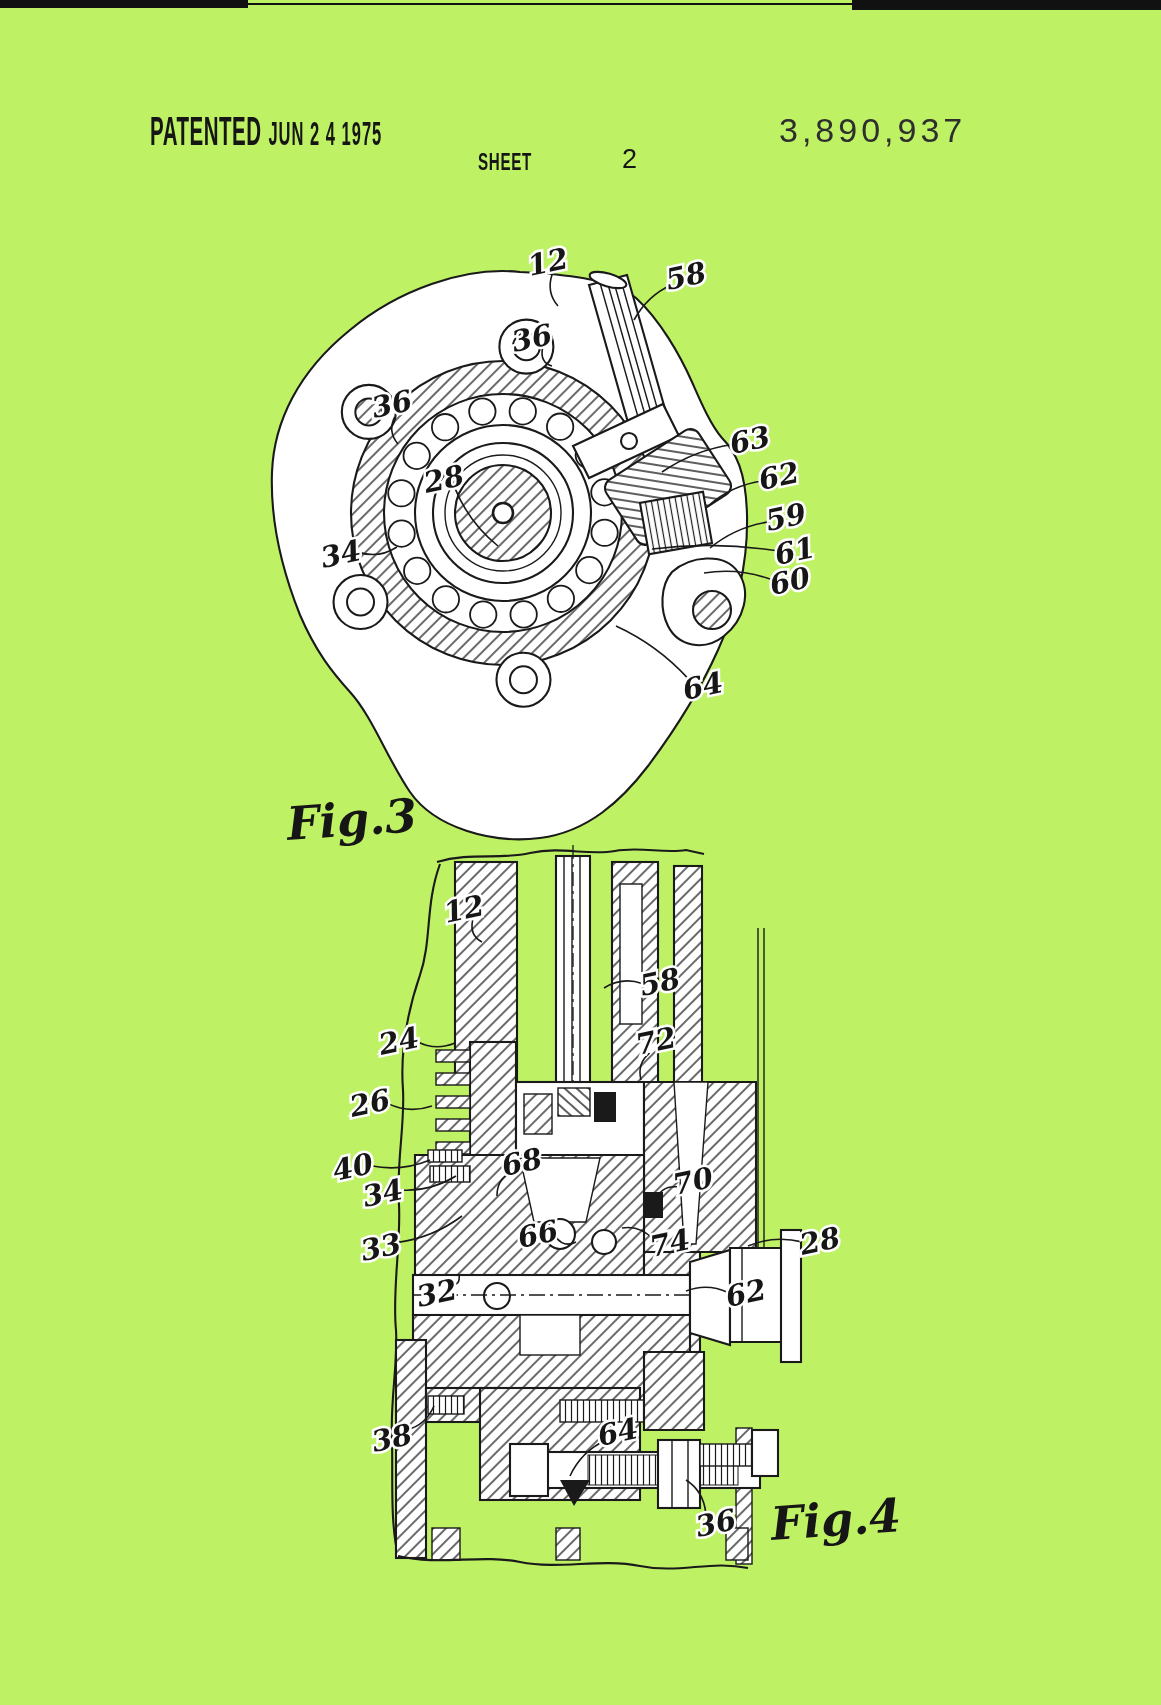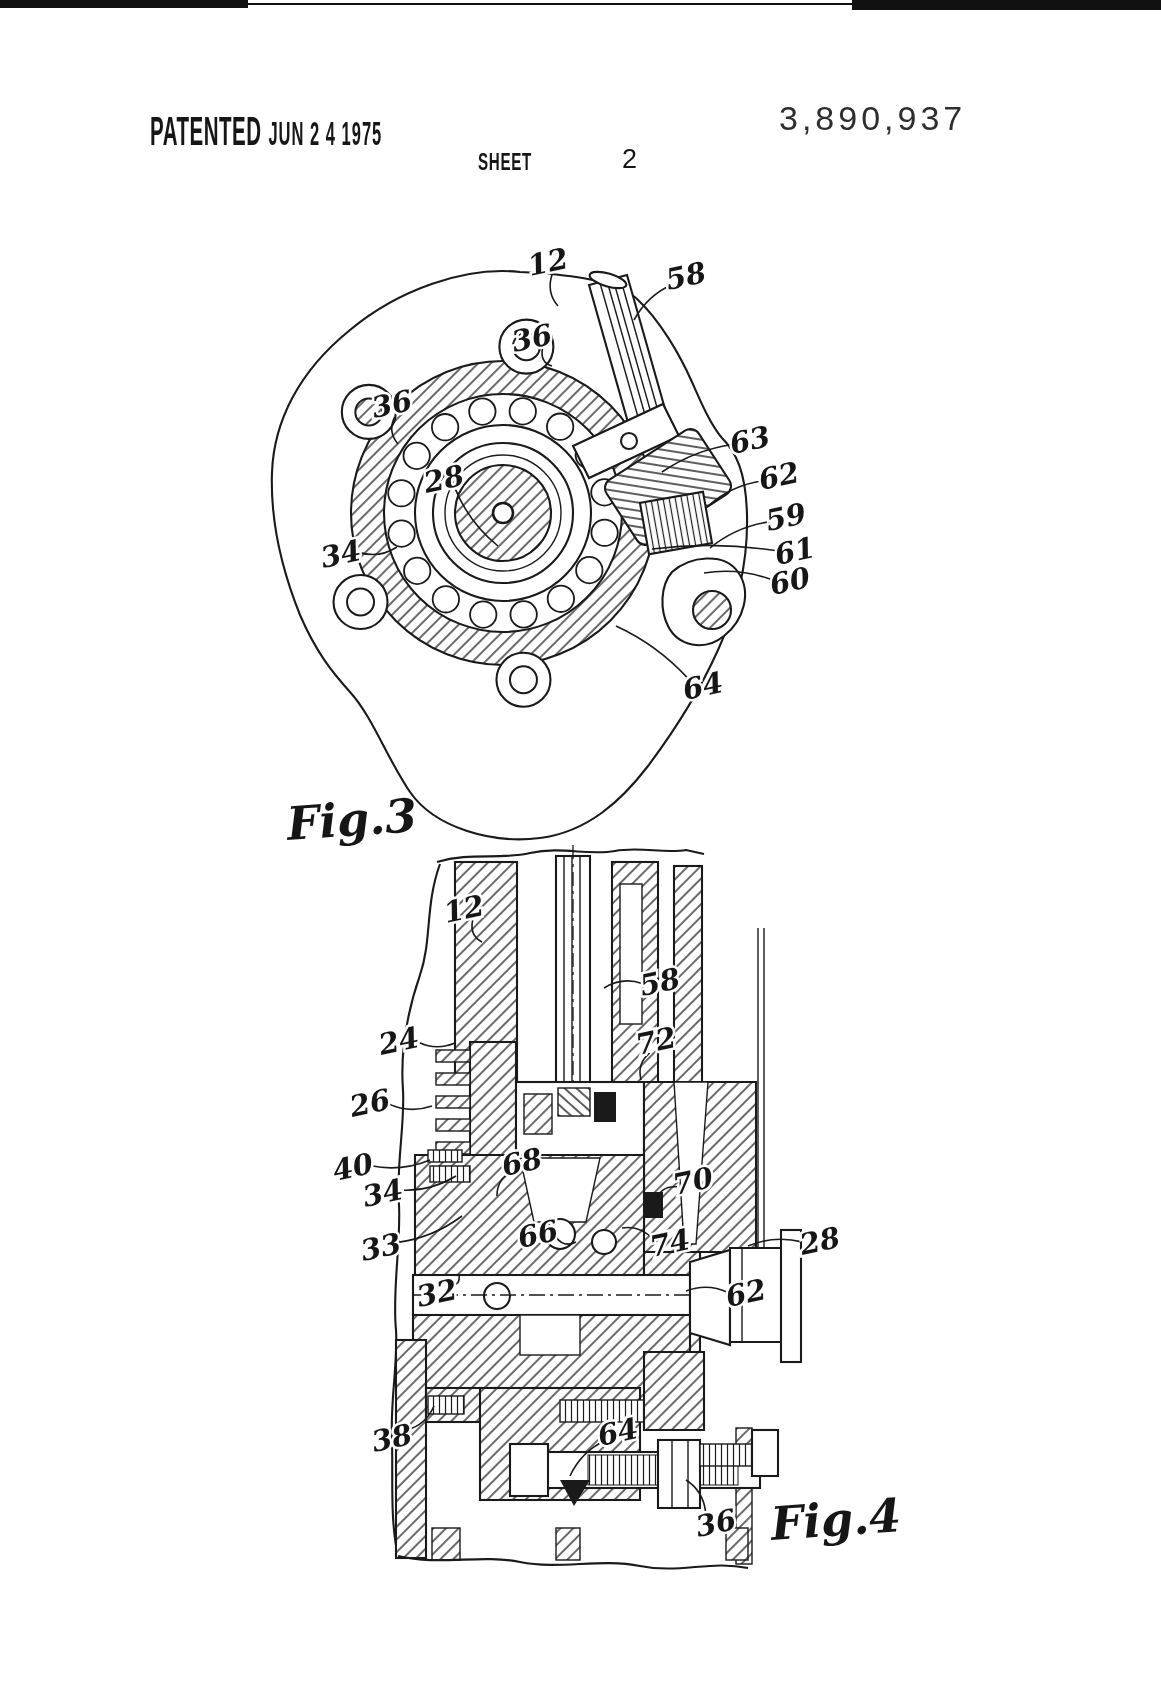--- a/index.html
+++ b/index.html
@@ -1,25 +1,25 @@
 <!DOCTYPE html>
 <html><head>
 <meta charset="utf-8">
 <style>
   html,body{margin:0;padding:0;background:#e8e8e8;}
-  .page{position:relative;width:1161px;height:1705px;background:#ffffff;overflow:hidden;
+  .page{position:relative;width:1161px;height:1705px;background:#bef264;overflow:hidden;
         font-family:"Liberation Sans",sans-serif;color:#1a1a1a;}
   .artifact{position:absolute;background:#111;}
   .hdr{position:absolute;white-space:nowrap;color:#161616;}
   .patented-line{left:150px;top:108px;transform:scaleX(.5);transform-origin:left top;}
   .patented{font-weight:700;font-size:41px;letter-spacing:1px;}
   .pat-date{font-weight:700;font-size:33px;margin-left:14px;letter-spacing:2px;}
   .sheet-label{left:478px;top:149px;font-weight:700;font-size:23px;transform:scaleX(.66);transform-origin:left top;letter-spacing:1px;}
   .sheet-number{left:622px;top:144px;font-size:27px;font-weight:400;}
-  .patent-number{left:779px;top:99px;font-size:34px;font-weight:400;letter-spacing:4px;color:#2e2e2e;}
+  .patent-number{left:779px;top:111px;font-size:34px;font-weight:400;letter-spacing:4px;color:#2e2e2e;}
   svg{position:absolute;left:0;top:0;}
   .ink{stroke:#1a1a1a;fill:none;stroke-width:2.1;}
   .thin{stroke:#1a1a1a;fill:none;stroke-width:1.4;}
   .wh{fill:#ffffff;stroke:#1a1a1a;stroke-width:2.1;}
   .wh-thin{fill:#ffffff;stroke:#1a1a1a;stroke-width:1.4;}
   .ref-num{font:italic 700 29px "DejaVu Serif",serif;fill:#161616;stroke:#ffffff;stroke-width:5px;
            paint-order:stroke;text-anchor:middle;dominant-baseline:central;}
   .leader{fill:none;stroke:#1a1a1a;stroke-width:1.6;}
   .fig-caption{font:italic 700 46px "DejaVu Serif",serif;fill:#161616;}
 </style>

